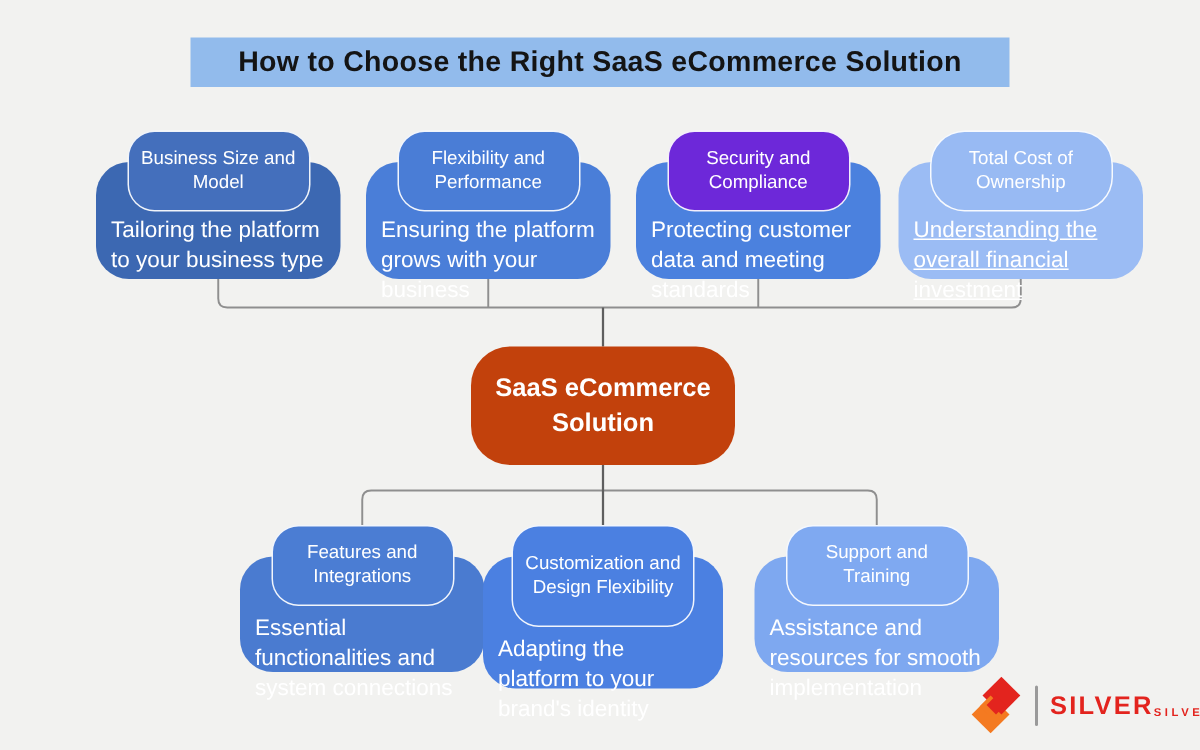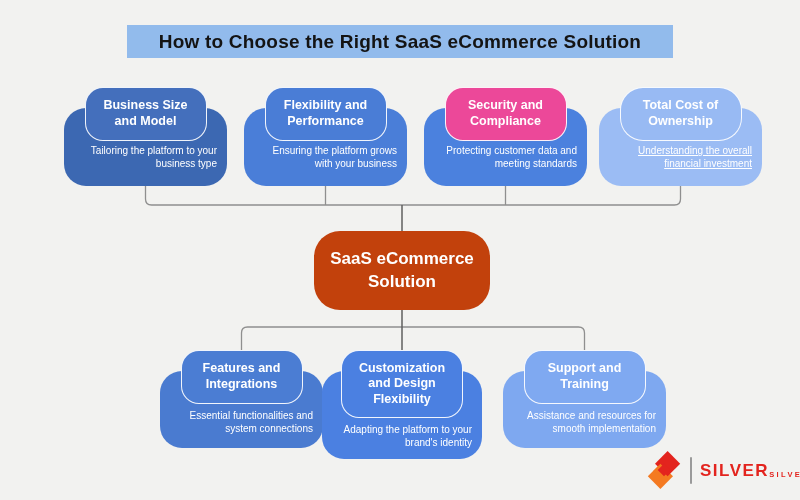--- a/index.html
+++ b/index.html
@@ -15,31 +15,31 @@
     position:absolute;left:127px;top:25px;width:546px;height:33px;
     background:#92bbec;display:flex;align-items:center;justify-content:center;
   }
   .title-bar span{
     color:#141414;font-weight:bold;font-size:19px;letter-spacing:.2px;white-space:nowrap;
   }
   .node{position:absolute;width:163px;}
   .node .body{
     position:absolute;left:0;top:21px;width:100%;
     border-radius:22px;box-sizing:border-box;
-    color:#ffffff;font-size:10px;line-height:1.32;text-align:right;
+    color:#ffffff;font-size:15px;line-height:1.32;text-align:left;
     padding:0 10px;
   }
   .node .body .desc{display:block;}
   .node .pill{
     position:absolute;top:0;left:50%;transform:translateX(-50%);
     width:122px;border-radius:18px;
     border:1.5px solid rgba(255,255,255,.92);
     box-sizing:border-box;
     display:flex;align-items:center;justify-content:center;
-    color:#ffffff;font-weight:bold;font-size:12.5px;line-height:1.25;text-align:center;
+    color:#ffffff;font-weight:normal;font-size:12.5px;line-height:1.25;text-align:center;
     padding:4px 6px;
   }
   .center-node{
     position:absolute;left:314px;top:231px;width:176px;height:79px;
     border-radius:26px;display:flex;align-items:center;justify-content:center;
     color:#ffffff;font-weight:bold;font-size:17px;line-height:1.3;text-align:center;
     padding:0 16px;box-sizing:border-box;
   }
   .logo{
     position:absolute;left:646px;top:451px;
@@ -87,21 +87,21 @@
     </div>
     <div class="pill" style="height: 54px; background-color: rgb(74, 125, 214);">
       <span>Flexibility and Performance</span>
     </div>
   </div>
 
   <div class="node" style="left:424px;top:87px;">
     <div class="body" style="height: 78px; background-color: rgb(75, 129, 222);">
       <span class="desc" style="padding-top:36px;">Protecting customer data and meeting standards</span>
     </div>
-    <div class="pill" style="height: 54px; background-color: #ec4899;">
+    <div class="pill" style="height: 54px; background-color: #6d28d9;">
       <span>Security and Compliance</span>
     </div>
   </div>
 
   <div class="node" style="left:599px;top:87px;">
     <div class="body" style="height: 78px; background-color: rgb(155, 188, 244); text-decoration: underline;">
       <span class="desc" style="padding-top:36px;">Understanding the overall financial investment</span>
     </div>
     <div class="pill" style="height: 54px; background-color: rgb(152, 186, 243); border-radius: 23px;">
       <span>Total Cost of Ownership</span>

